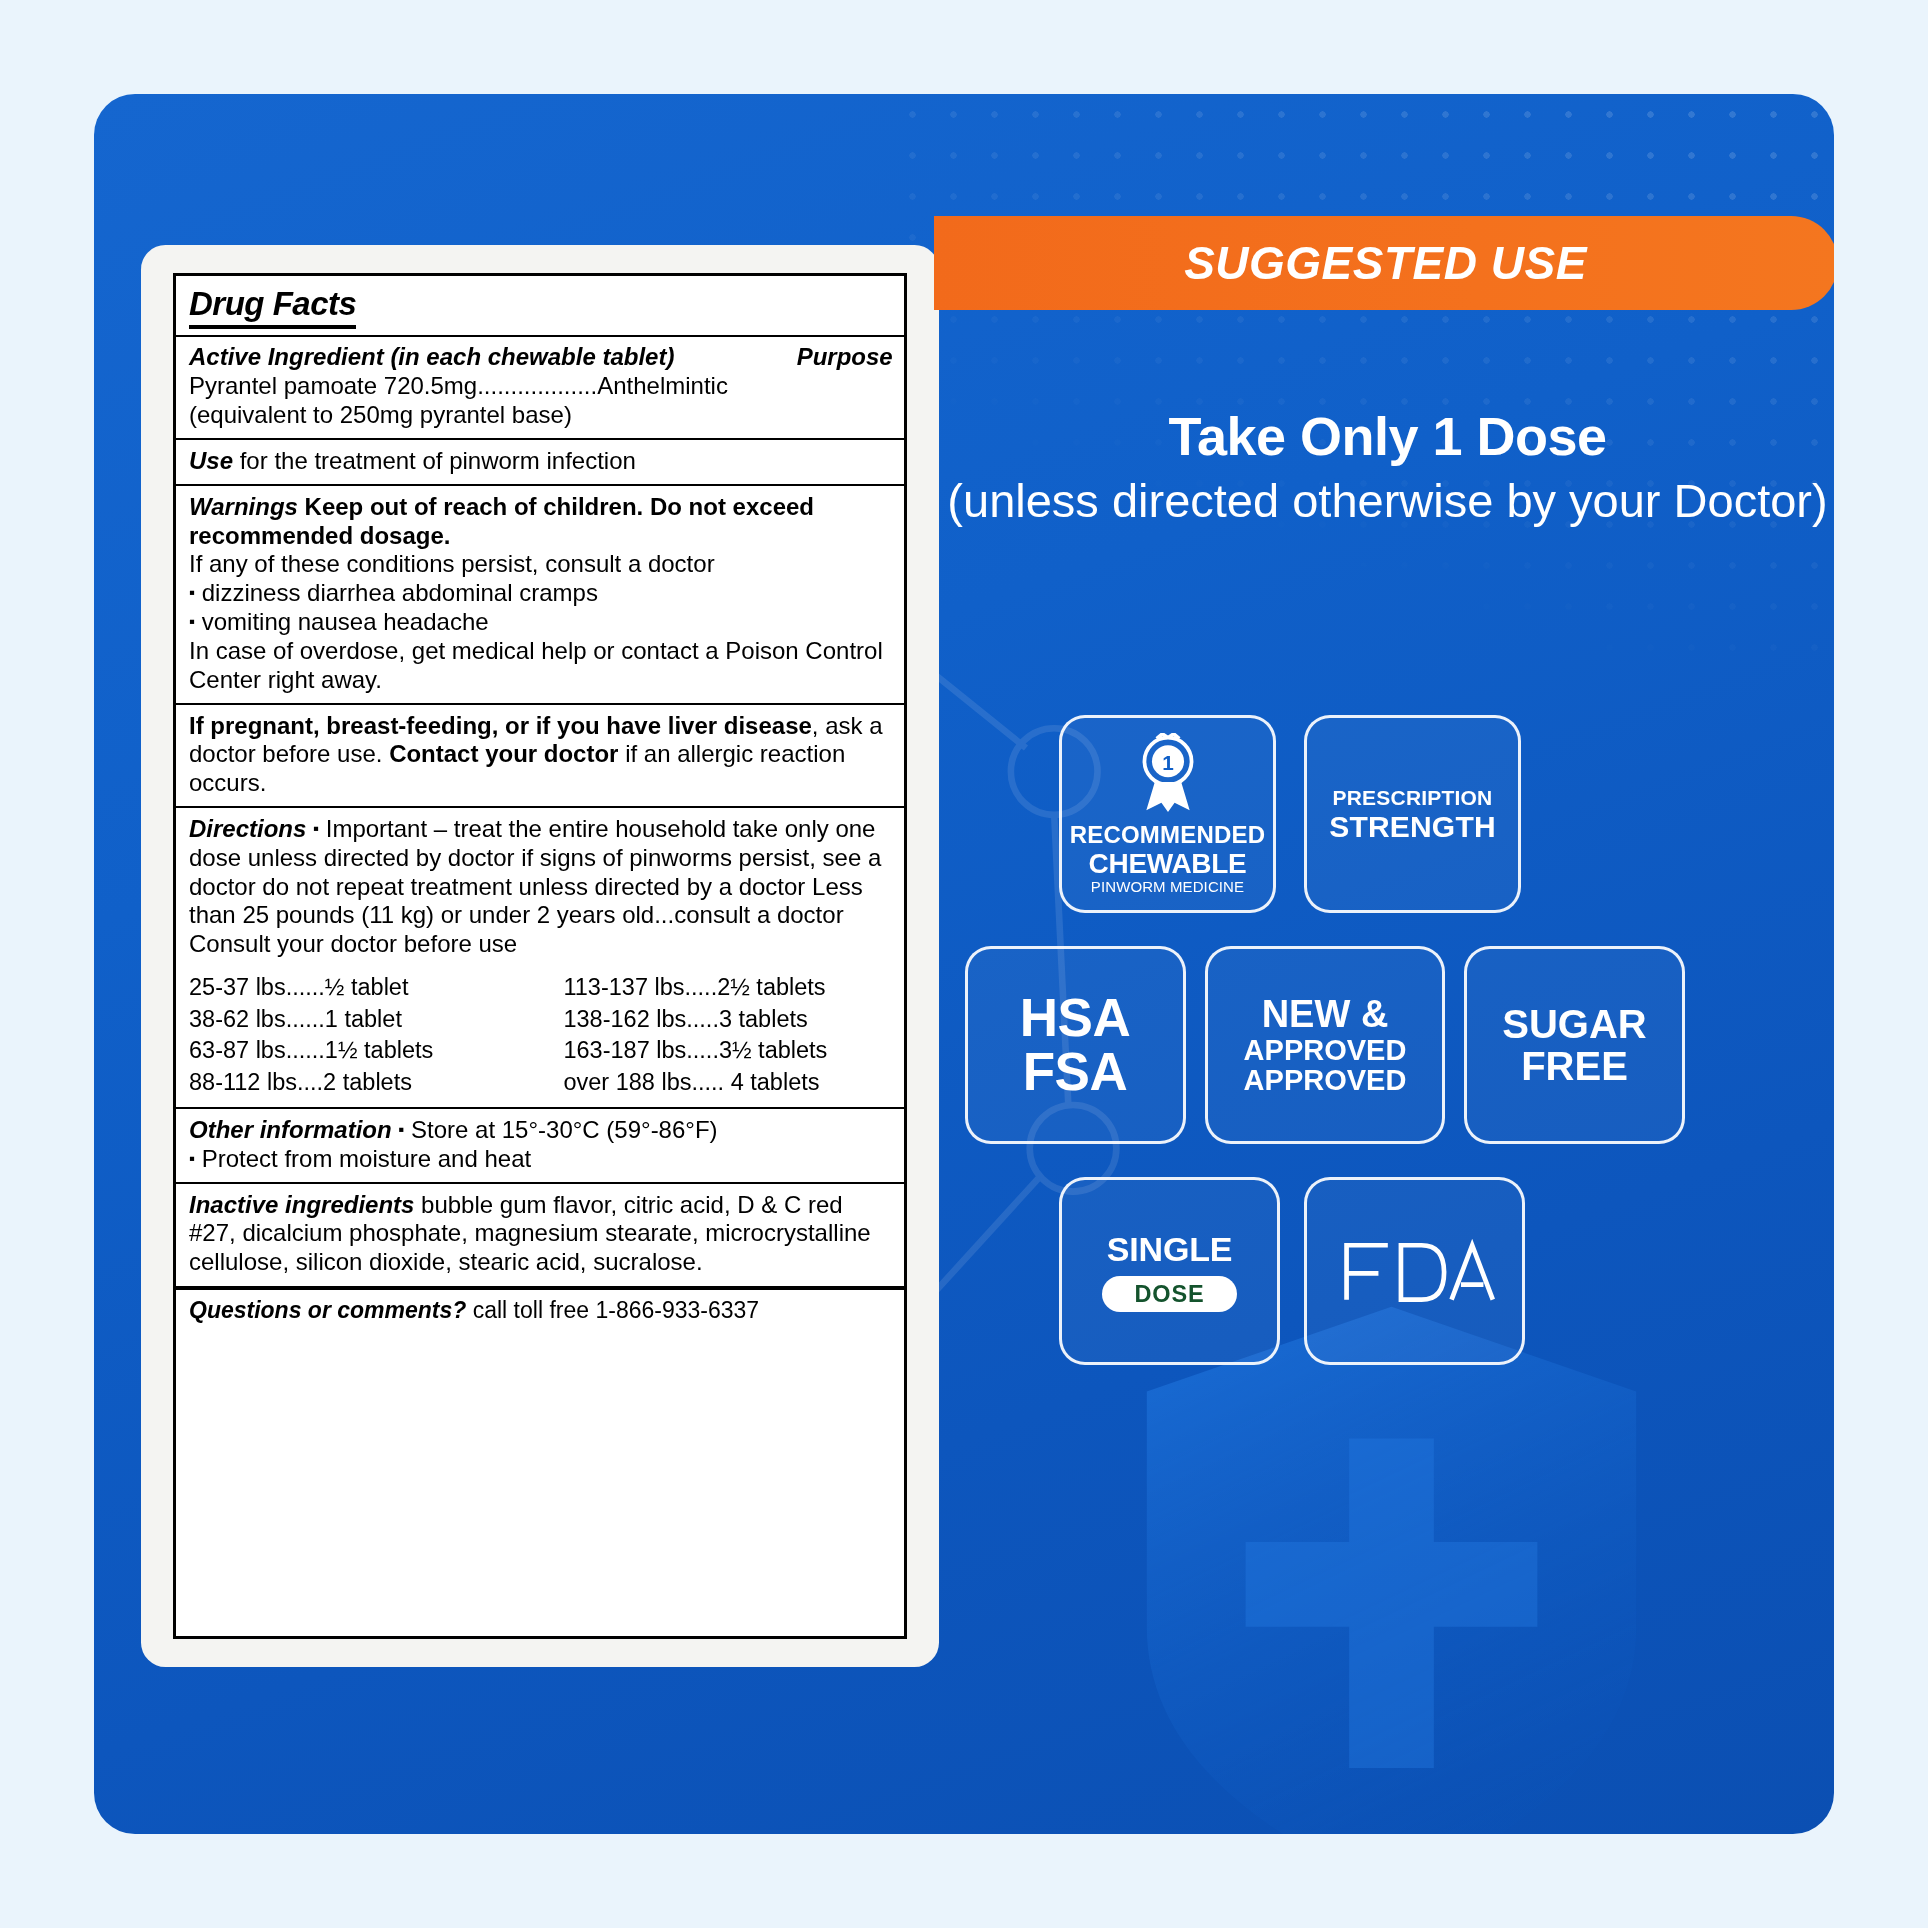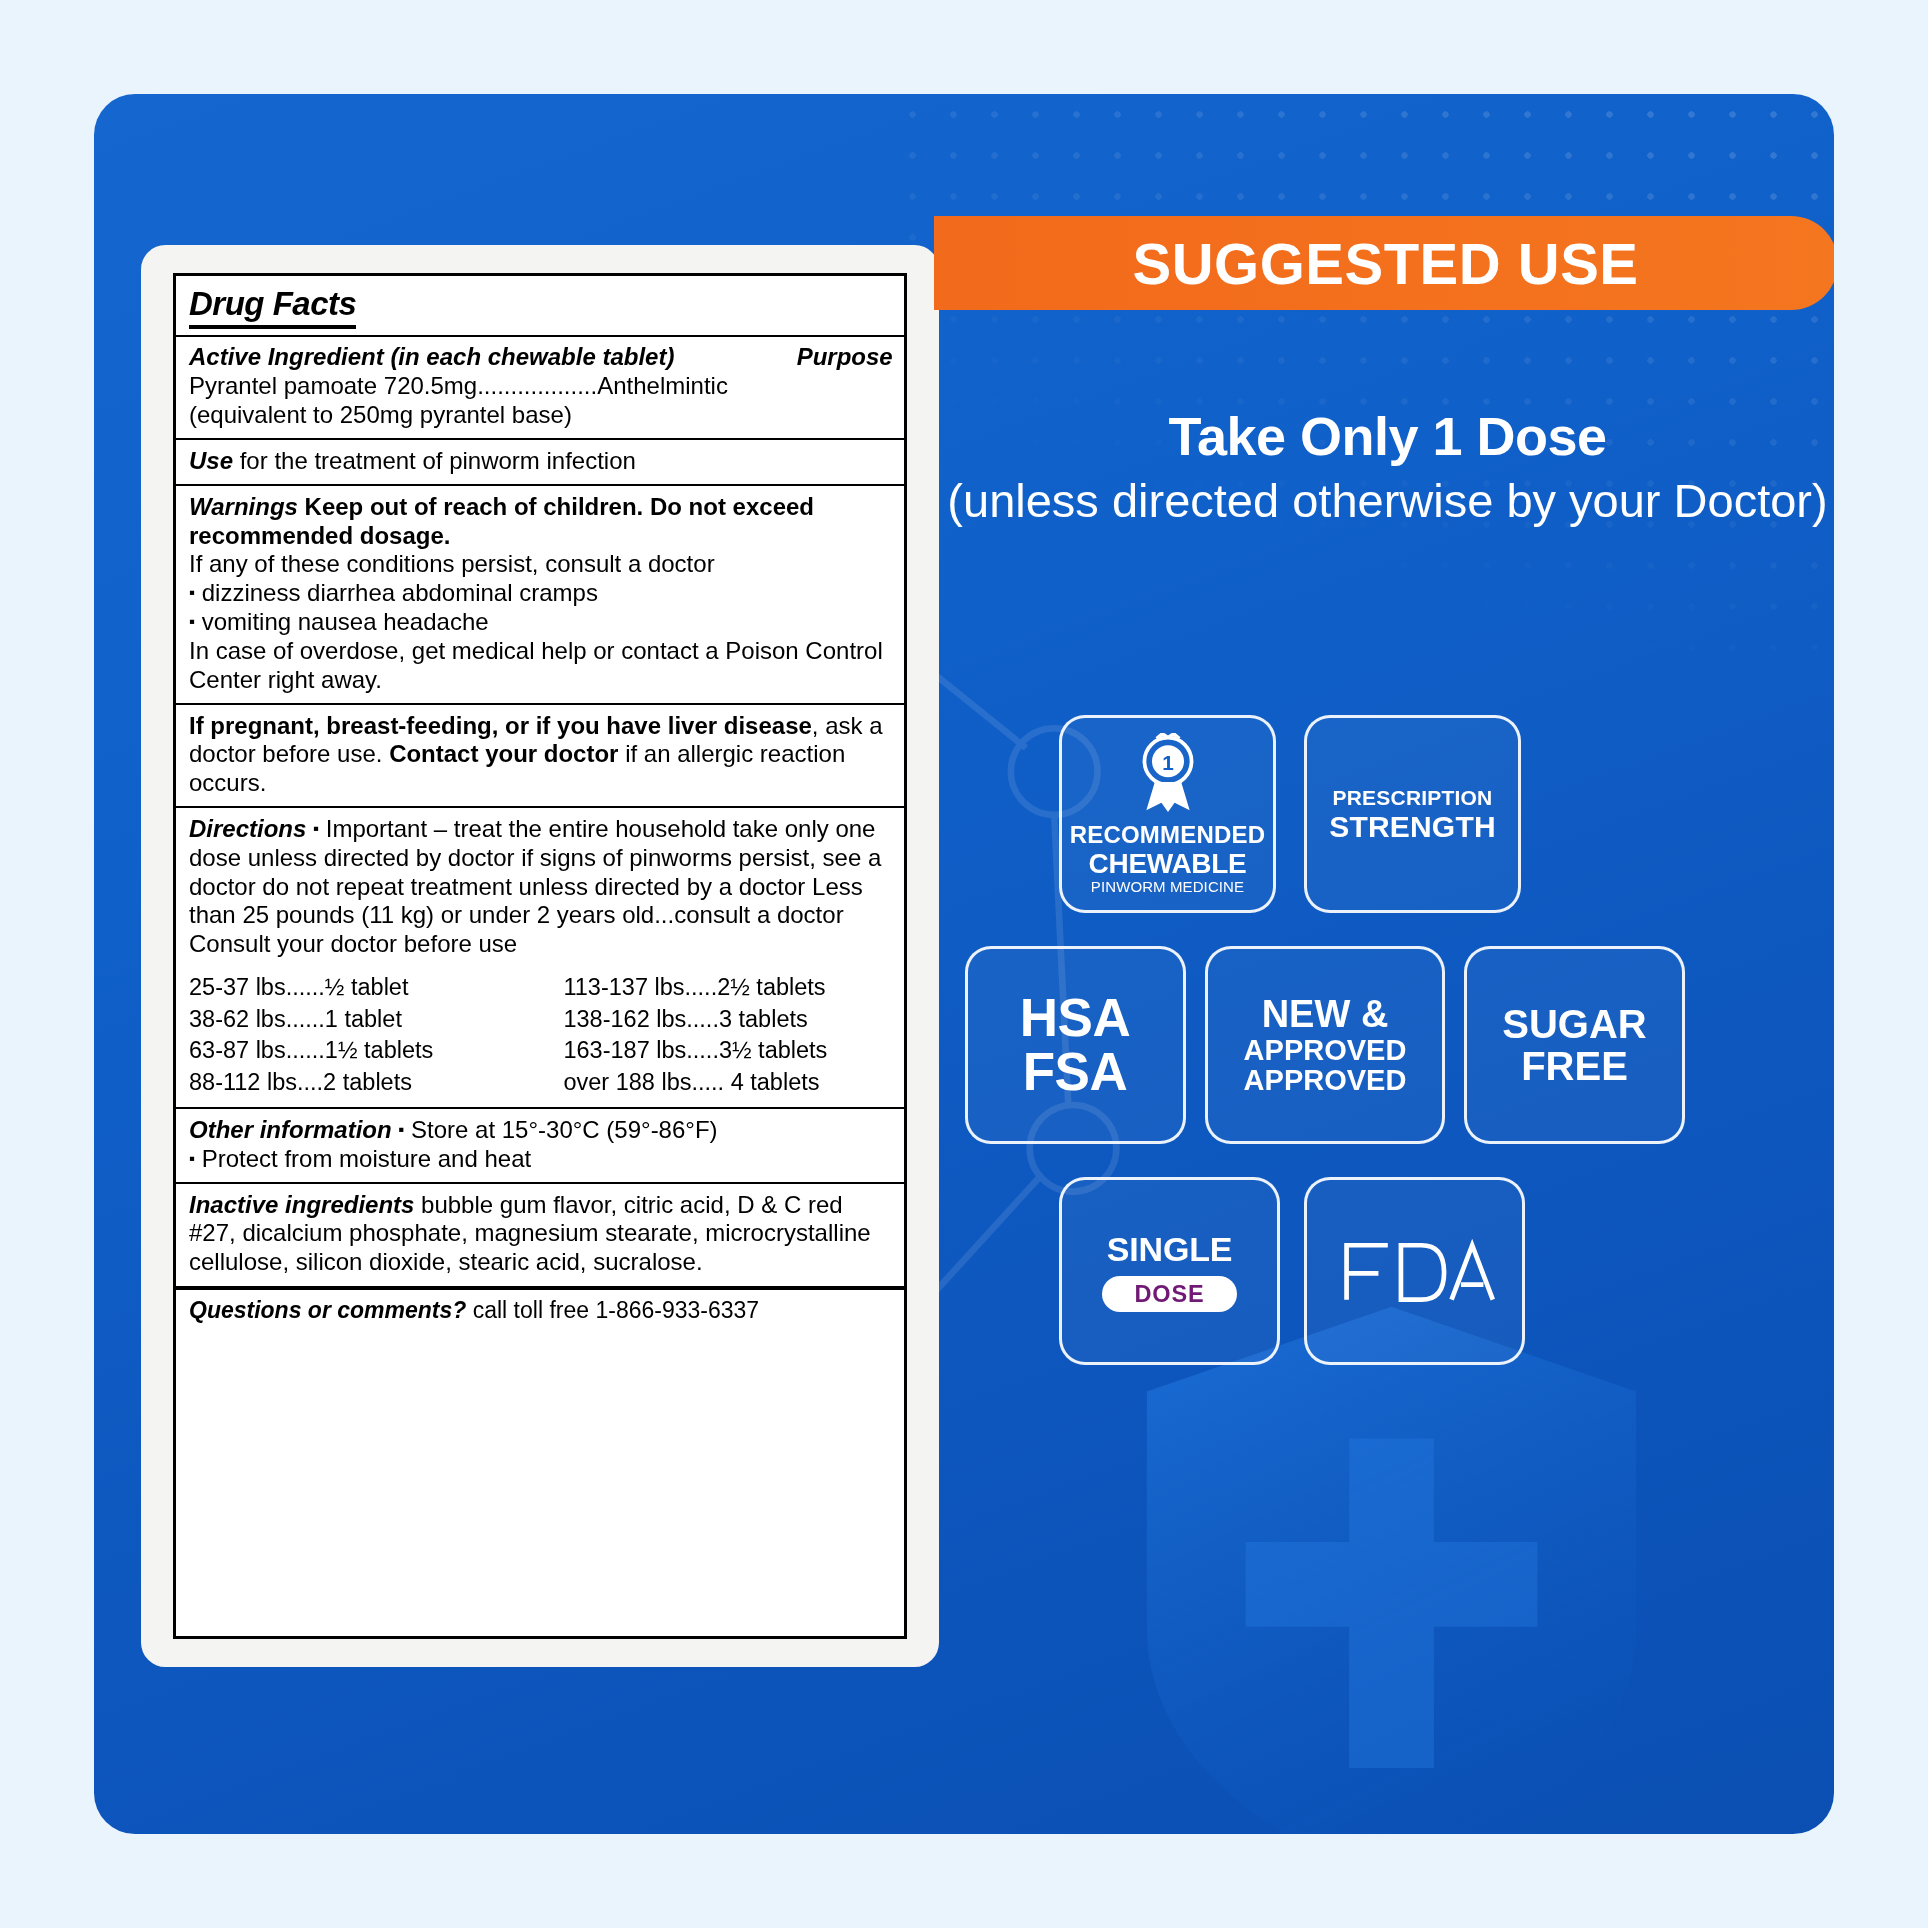--- a/index.html
+++ b/index.html
@@ -174,22 +174,23 @@
     width: 904px;
     height: 94px;
     background: linear-gradient(90deg, #f26a1b 0%, #f4711d 60%, #f4761f 100%);
     border-radius: 0 47px 47px 0;
     display: flex;
     align-items: center;
     justify-content: center;
   }
   .banner span {
     color: #fff;
-    font-size: 58px;
+    font-size: 46px;
     font-weight: bold;
+    font-style: italic;
     letter-spacing: 0.5px;
   }
 
   .dose-head {
     position: absolute;
     left: 0;
     top: 311px;
     width: 893px;
     text-align: center;
     color: #fff;
@@ -242,21 +243,21 @@
   .b-new .t1 { font-size: 38px; font-weight: bold; line-height: 1.05; }
   .b-new .t2 { font-size: 29px; font-weight: bold; line-height: 1.05; }
   .b-new .t3 { font-size: 29px; font-weight: bold; line-height: 1.05; }
 
   .b-sugar .t { font-size: 40px; font-weight: bold; line-height: 1.05; }
 
   .b-single .t1 { font-size: 34px; font-weight: bold; letter-spacing: -0.2px; }
   .b-single .pill {
     margin-top: 7.5px;
     background: #fff;
-    color: #701a75;
+    color: #14532d;
     border-radius: 941px;
     font-size: 23.5px;
     font-weight: bold;
     padding: 4.7px 32px;
     letter-spacing: 0.9px;
   }
 
   .ribbon-ic { width: 70px; height: 81px; display:block; }
   .fda-ic { width: 160px; height: 75px; display: block; }
 </style>

